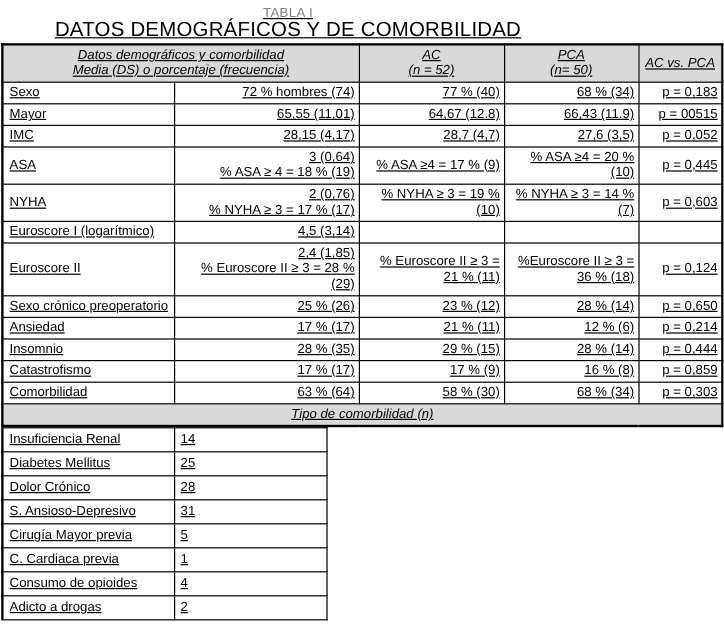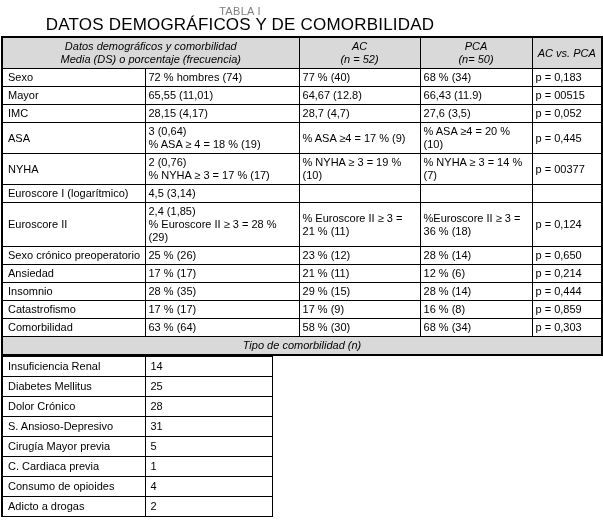--- a/index.html
+++ b/index.html
@@ -3,21 +3,21 @@
 <meta charset="utf-8">
 <style>
   * { margin: 0; padding: 0; box-sizing: border-box; }
   html, body { background: #ffffff; }
   body {
     width: 603px;
     font-family: "Liberation Sans", sans-serif;
     color: #000;
     -webkit-font-smoothing: antialiased;
   }
-  .page { width: 480px; padding: 1px 1px 4px 1px; }
+  .page { width: 480px; padding: 1px 1px 4px 1px; text-decoration: underline; }
 
   .titles { text-align: center; padding: 4px 0 5px 0; }
   .kicker {
     font-size: 11px; line-height: 13px; letter-spacing: 0.3px;
     color: var(--kicker-text, #7f7f7f);
   }
   .heading {
     font-size: 17px; line-height: 13px; letter-spacing: 0.2px;
     color: #000;
   }
@@ -31,21 +31,21 @@
     vertical-align: middle;
     overflow: hidden;
   }
   .main th {
     background: var(--header-bg, #d9d9d9);
     font-style: italic;
     font-weight: normal;
     text-align: center;
   }
   .cell-label { text-align: left; padding-left: 5px !important; }
-  .cell-val { text-align: left; white-space: pre-line; }
+  .cell-val { text-align: right; white-space: pre-line; }
   .section-row td {
     background: var(--header-bg, #d9d9d9);
     font-style: italic;
     text-align: center;
     margin-left: 28px;
   }
 
   .comorb { width: 270px; border-left: 2px solid var(--border, #000); }
   .comorb td {
     border: 1px solid var(--border, #000);
@@ -119,21 +119,21 @@
         <td class="cell-val">% ASA ≥4 = 17 % (9)</td>
         <td class="cell-val">% ASA ≥4 = 20 % (10)</td>
         <td class="cell-val">p = 0,445</td>
       </tr>
       <tr>
         <td class="cell-label">NYHA</td>
         <td class="cell-val">2 (0,76)
 % NYHA ≥ 3 = 17 % (17)</td>
         <td class="cell-val">% NYHA ≥ 3 = 19 % (10)</td>
         <td class="cell-val">% NYHA ≥ 3 = 14 % (7)</td>
-        <td class="cell-val">p = 00377</td>
+        <td class="cell-val">p = 0,603</td>
       </tr>
       <tr>
         <td class="cell-label">Euroscore I (logarítmico)</td>
         <td class="cell-val">4,5 (3,14)</td>
         <td class="cell-val"></td>
         <td class="cell-val"></td>
         <td class="cell-val"></td>
       </tr>
       <tr>
         <td class="cell-label">Euroscore II</td>

